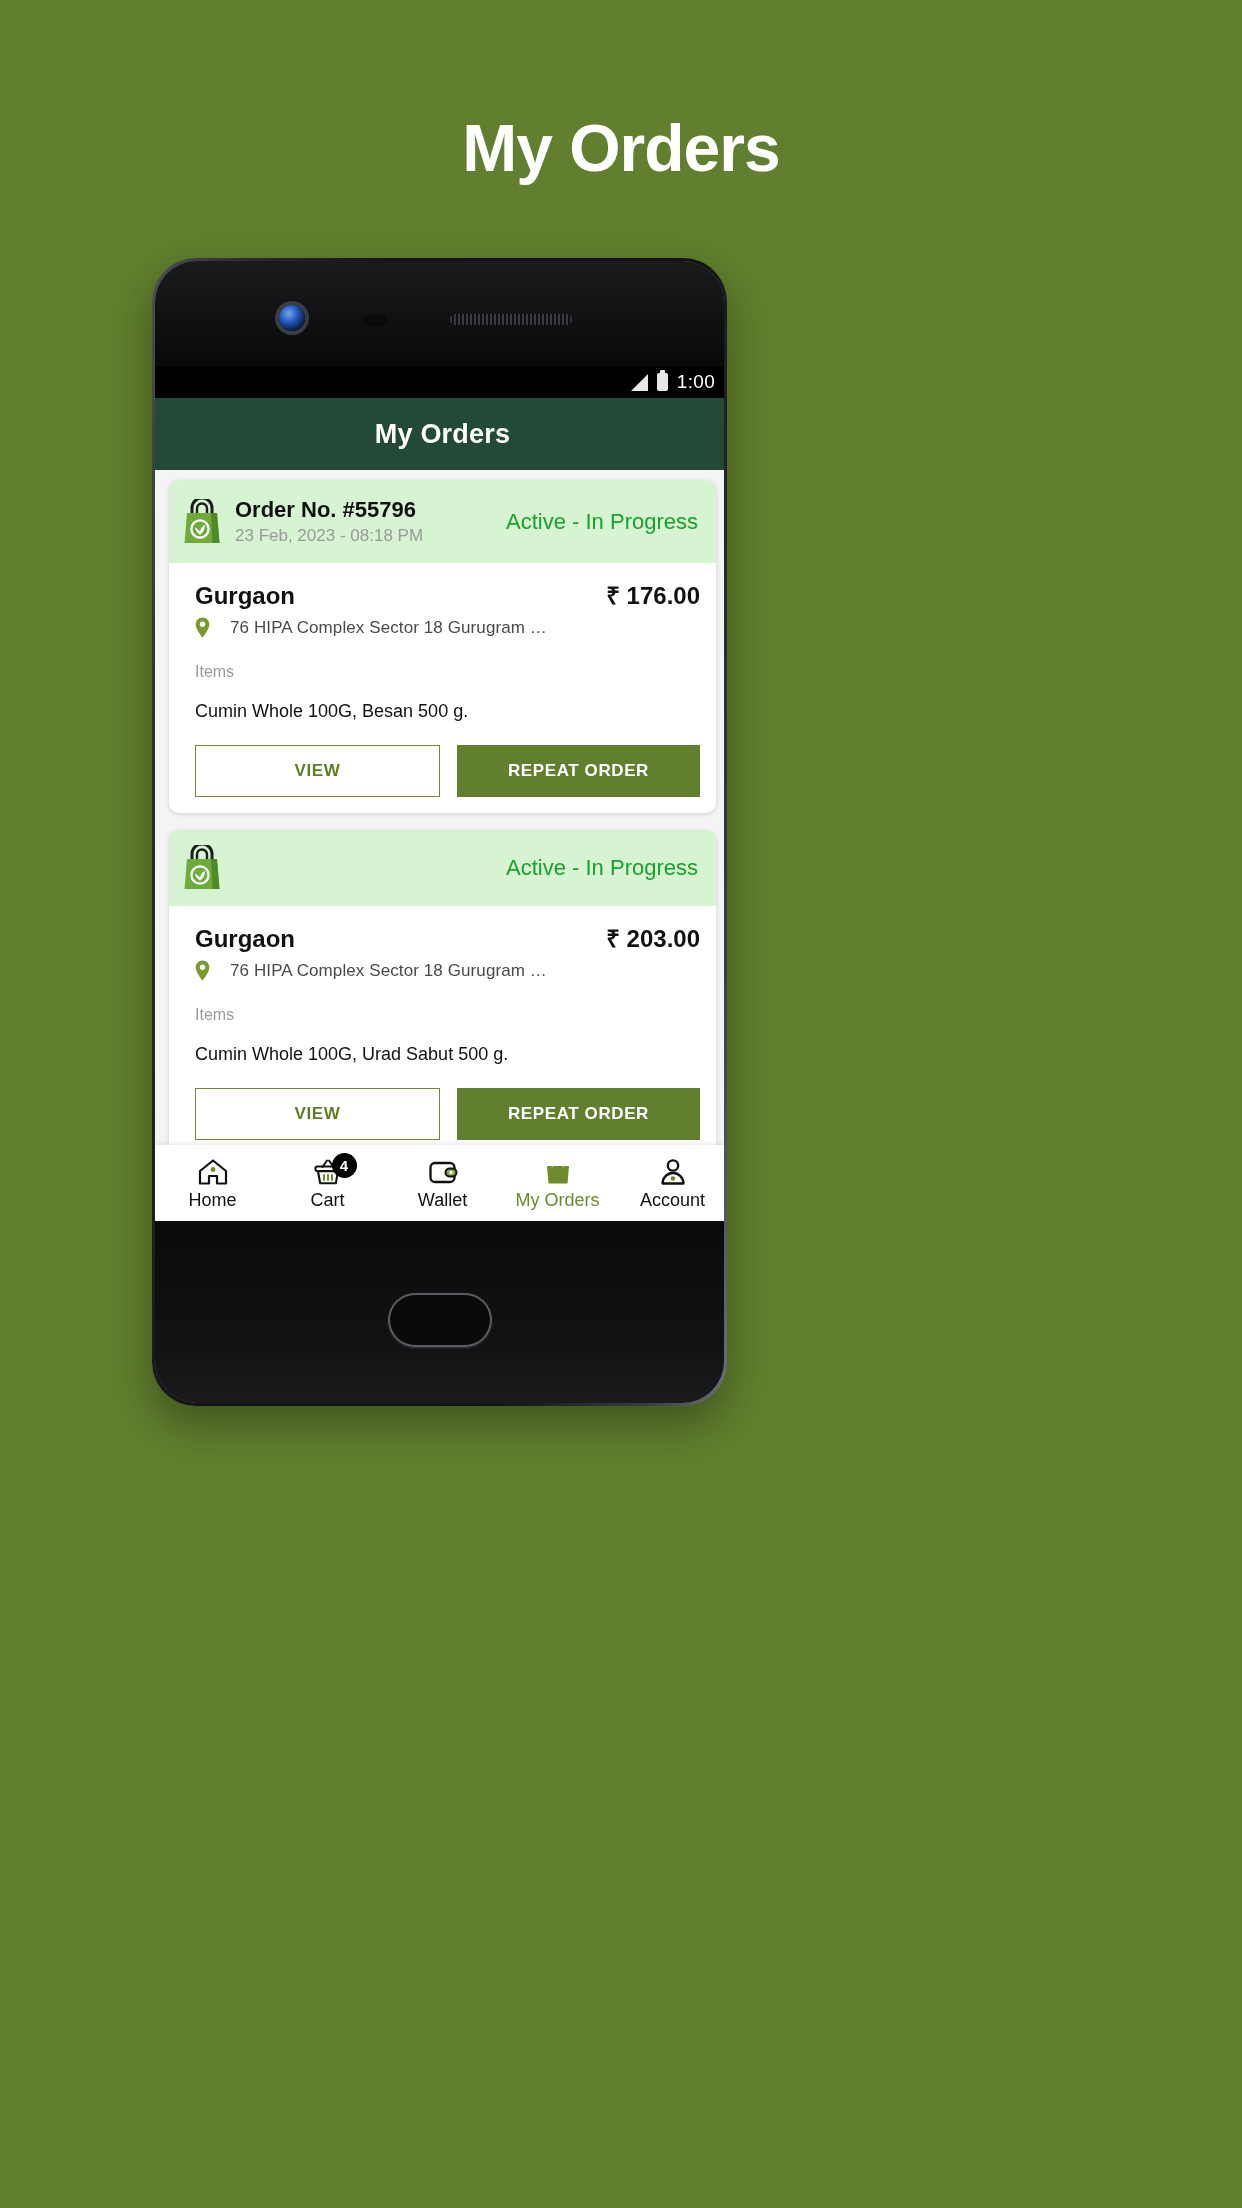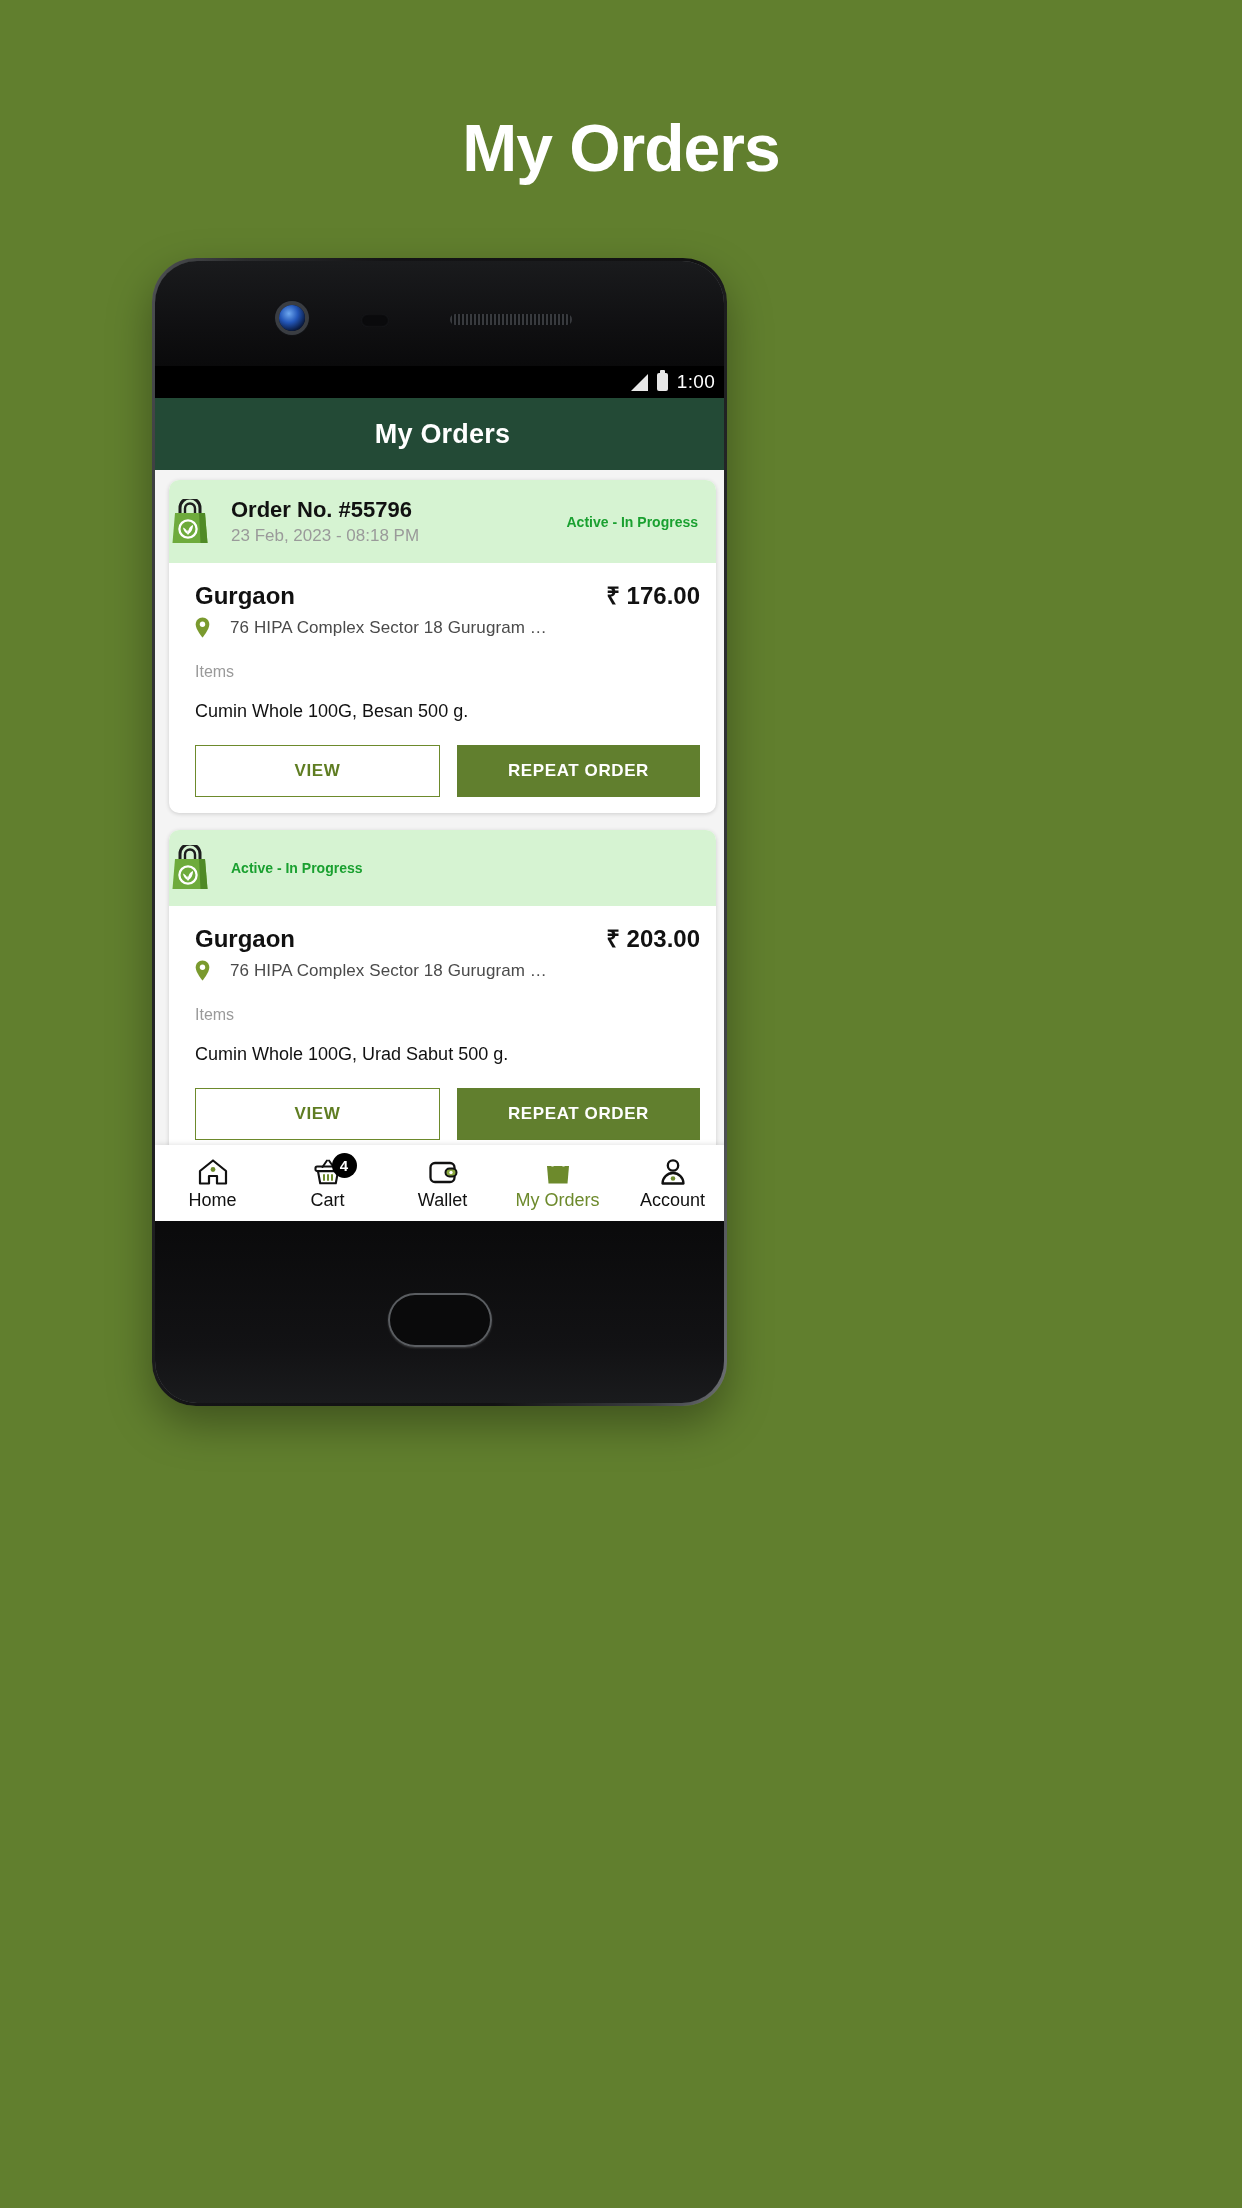--- a/index.html
+++ b/index.html
@@ -123,29 +123,29 @@
     padding: 10px 14px 0 14px;
   }
 
   
   .order-card {
     background:#fff; border-radius:10px; margin-bottom:17px;
     box-shadow: 0 1px 4px rgba(0,0,0,.16);
     overflow:hidden;
   }
   .card-head {
-    background:#d6f3d2; padding: 15px 14px 15px 0;
-    display:flex; align-items:center; gap:20px;
+    background:#d6f3d2; padding: 15px 14px 15px 12px;
+    display:flex; align-items:center; gap:12px;justify-content:space-between;
   }
   .bag-icon { width:42px; height:46px; flex:0 0 auto; }
   .head-txt { flex:1 1 auto; }
   .order-no { font-size:22px; font-weight:700; color:#111; line-height:29px; }
   .order-date { font-size:17px; color:#9a9a9a; line-height:24px; }
   .order-status {
-    font-size:14px; font-weight:700; color:#1aa030;
+    font-size:22px; font-weight:400; color:#1aa030;
     white-space:nowrap; padding-right:4px;
   }
 
   .card-body { padding: 15px 16px 16px 26px; }
   .row-top { display:flex; align-items:baseline; justify-content:space-between; }
   .city { font-size:24px; font-weight:700; color:#111; }
   .price { font-size:24px; font-weight:700; color:#111; }
   .addr-row { display:flex; align-items:center; gap:20px; margin-top:6px; }
   .pin-icon { width:15px; height:21px; flex:0 0 auto; }
   .addr { font-size:17px; color:#4a4a4a; letter-spacing:.1px; }

